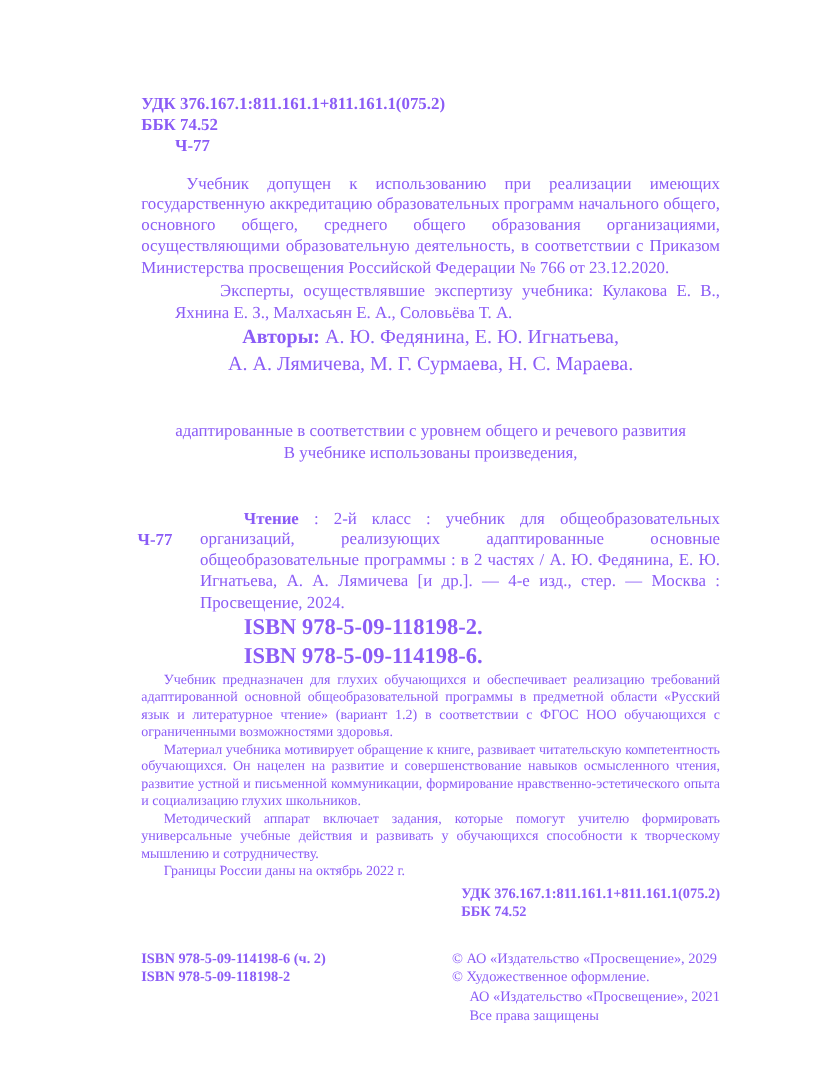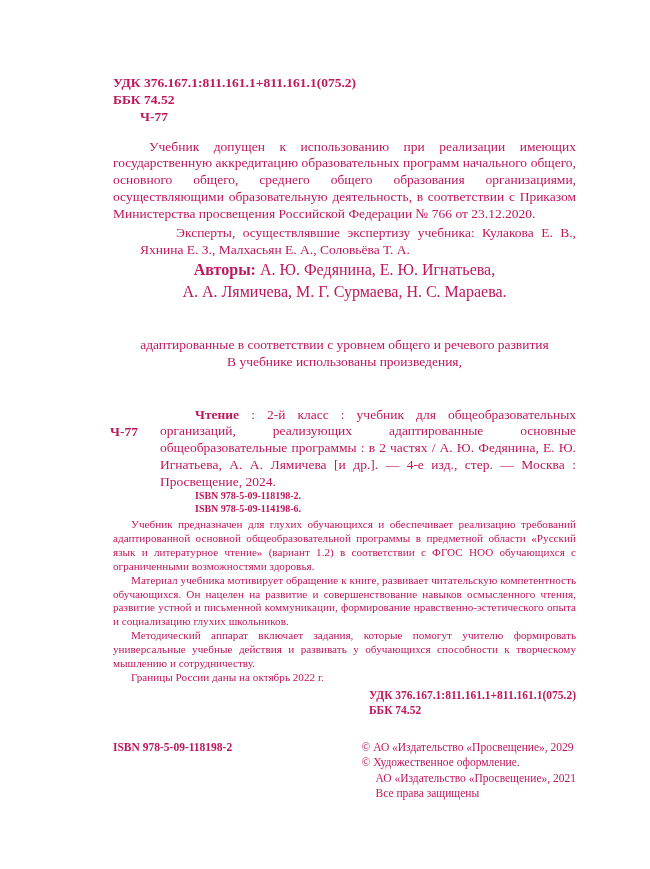--- a/index.html
+++ b/index.html
@@ -1,21 +1,21 @@
 <!DOCTYPE html>
 <html><head>
 <meta charset="utf-8">
 <style>
   * { margin: 0; padding: 0; box-sizing: border-box; }
   html, body { background: #ffffff; }
   .page {
     width: 650px;
     height: 869px;
     background: #ffffff;
-    color: #be185d;
+    color: #8b5cf6;
     font-family: "Liberation Serif", "DejaVu Serif", serif;
     overflow: hidden;
     position: relative;
     margin: 0 auto;
   }
   .content { padding: 75px 74px 0 113px; }
 
   .top-codes { font-weight: bold; font-size: 13.5px; line-height: 1.25; }
   .top-codes .code-ch { margin-left: 27px; }
 
@@ -55,21 +55,21 @@
     left: -50px;
     top: 17px;
     font-weight: bold;
     font-size: 13.5px;
   }
   .catalog-text { text-indent: 35px; }
   .catalog-text b { font-weight: bold; }
 
   .catalog-isbn {
     margin-left: 82px;
-    font-size: 10px;
+    font-size: 18px;
     line-height: 1.24;
   }
   .catalog-isbn .bold { font-weight: bold; }
 
   .annotation {
     margin-top: 3px;
     font-size: 11.2px;
     line-height: 1.24;
     text-align: justify;
   }
@@ -142,20 +142,21 @@
 
     <div class="bottom-codes-wrap">
       <div class="bottom-codes">
         <div>УДК 376.167.1:811.161.1+811.161.1(075.2)</div>
         <div>ББК 74.52</div>
       </div>
     </div>
 
     <div class="footer">
       <div class="footer-isbn">
+        <div>ISBN 978-5-09-114198-6 (ч. 2)</div>
         <div>ISBN 978-5-09-118198-2</div>
       </div>
       <div class="copyright">
         <div>© АО «Издательство «Просвещение», 2029</div>
         <div>© Художественное оформление.</div>
         <div class="ind">АО «Издательство «Просвещение», 2021</div>
         <div class="ind">Все права защищены</div>
       </div>
     </div>
 

